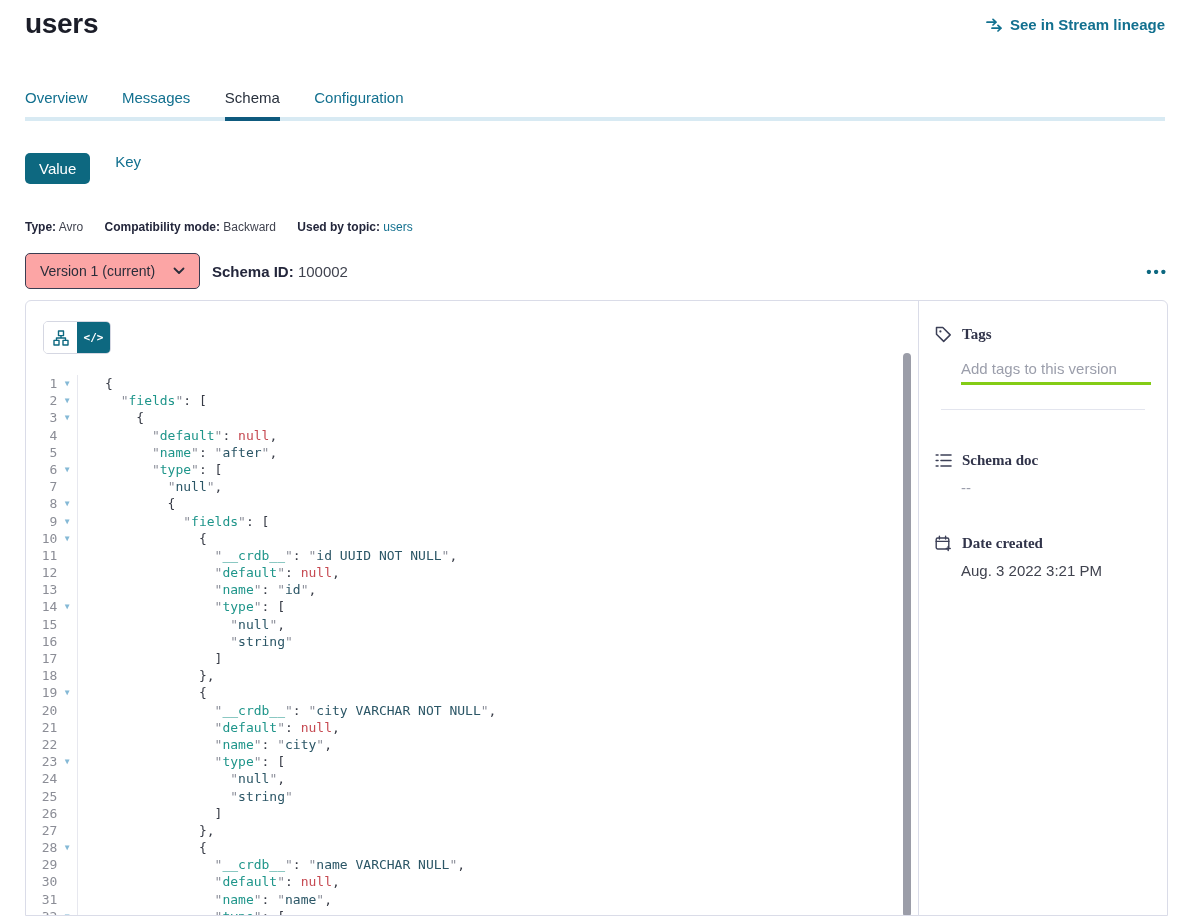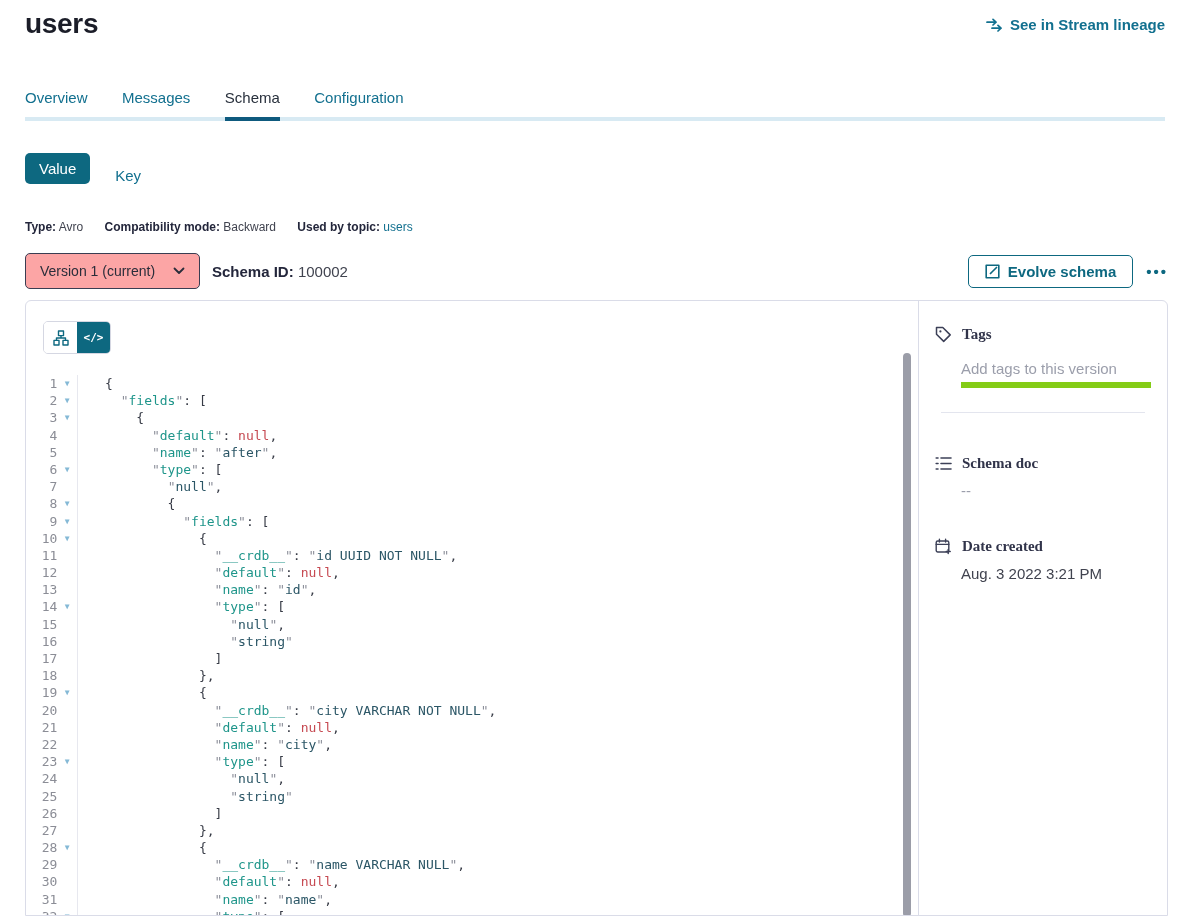--- a/index.html
+++ b/index.html
@@ -15,21 +15,21 @@
 
   
   .tabs { position:absolute; left:25px; right:24px; top:89px; border-bottom:4px solid #d8eaf3; }
   .tab { display:inline-block; margin-right:30px; padding-bottom:11px; font-size:15px;
     color:#12708f; cursor:pointer; position:relative; }
   .tab.active { color:#28303c; font-weight:400; }
   .tab.active::after { content:""; position:absolute; left:0; right:0; bottom:-4px;
     height:4px; background:#0e5a7e; }
 
   
-  .segment { position:absolute; left:25px; top:153px; display:flex; align-items:flex-end; }
+  .segment { position:absolute; left:25px; top:153px; display:flex; align-items:flex-start; }
   .seg-btn { font-size:15px; padding:7px 14px; border-radius:5px; cursor:pointer; }
   .seg-btn.active { background:#0d6880; color:#ffffff; }
   .seg-link { margin-left:25px; color:#12708f; font-size:15px; cursor:pointer; }
 
   
   .meta-row { position:absolute; left:25px; top:220px; font-size:12px; color:#40434f; }
   .meta-row b { color:#23263b; font-weight:700; }
   .meta-item { margin-right:18px; }
   .meta-link { color:#12708f; cursor:pointer; }
 
@@ -74,21 +74,21 @@
   .code .q { color:#8d909b; }
 
   .scrollbar-thumb { position:absolute; right:7px; top:52px; width:8px; height:564px;
     background:#9b9da8; border-radius:4px; cursor:pointer; }
 
   
   .side-pane { flex:1; border-left:1px solid #dadce8; padding:25px 16px 0 16px; }
   .side-head { display:flex; align-items:center; gap:10px;font-family:Liberation Serif, serif; }
   .side-title { font-size:15px; font-weight:700; color:#31344a; }
   .tags-input { display:block; margin:17px 0 0 26px; width:190px; border:none;
-    border-bottom:6px solid #84cc16; font-size:15px; color:#ef4444; padding:0 0 5px 0;
+    border-bottom:3px solid #84cc16; font-size:15px; color:#ef4444; padding:0 0 5px 0;
     outline:none; background:transparent; }
   .tags-input::placeholder { color:#9b9eab; }
   .side-divider { margin:24px 6px 0 6px; border-top:1px solid #e3e5ee; }
   .side-section { margin-top:42px; }
   .side-value { margin:10px 0 0 26px; font-size:15px; color:#40434f; }
   .side-value.muted { color:#9b9eab; }
   svg { display:block; }
 </style>
 </head>
 <body>
@@ -129,29 +129,20 @@
     <div class="combobox">
       <span>Version 1 (current)</span>
       <span>
         <svg width="12" height="8" viewBox="0 0 12 8" fill="none" stroke="#2a2d3a" stroke-width="1.8" stroke-linecap="round" stroke-linejoin="round">
             <path d="M1.5 1.5 L6 6 L10.5 1.5"></path>
           </svg>
       </span>
     </div>
     <span class="schema-id"><b>Schema ID:</b> <span>100002</span></span>
     <span class="vb-spacer"></span>
-    <button class="btn primary-outline">
-      <span>
-        <svg width="15" height="15" viewBox="0 0 15 15" fill="none" stroke="#0d6880" stroke-width="1.6" stroke-linejoin="round">
-          <rect x="1.2" y="1.2" width="12.6" height="12.6"></rect>
-          <path d="M5 10 L12 3 M5 10 L6.6 8.4"></path>
-        </svg>
-      </span>
-      <span>Evolve schema</span>
-    </button>
     <span class="more-dots">•••</span>
   </div>
 
   <div class="panel">
 
     <div class="editor-pane">
       <div class="view-toggle">
         <span class="vt-btn">
           <span>
             <svg width="16" height="16" viewBox="0 0 16 16" fill="none" stroke="#0d6880" stroke-width="1.4" stroke-linejoin="round">

